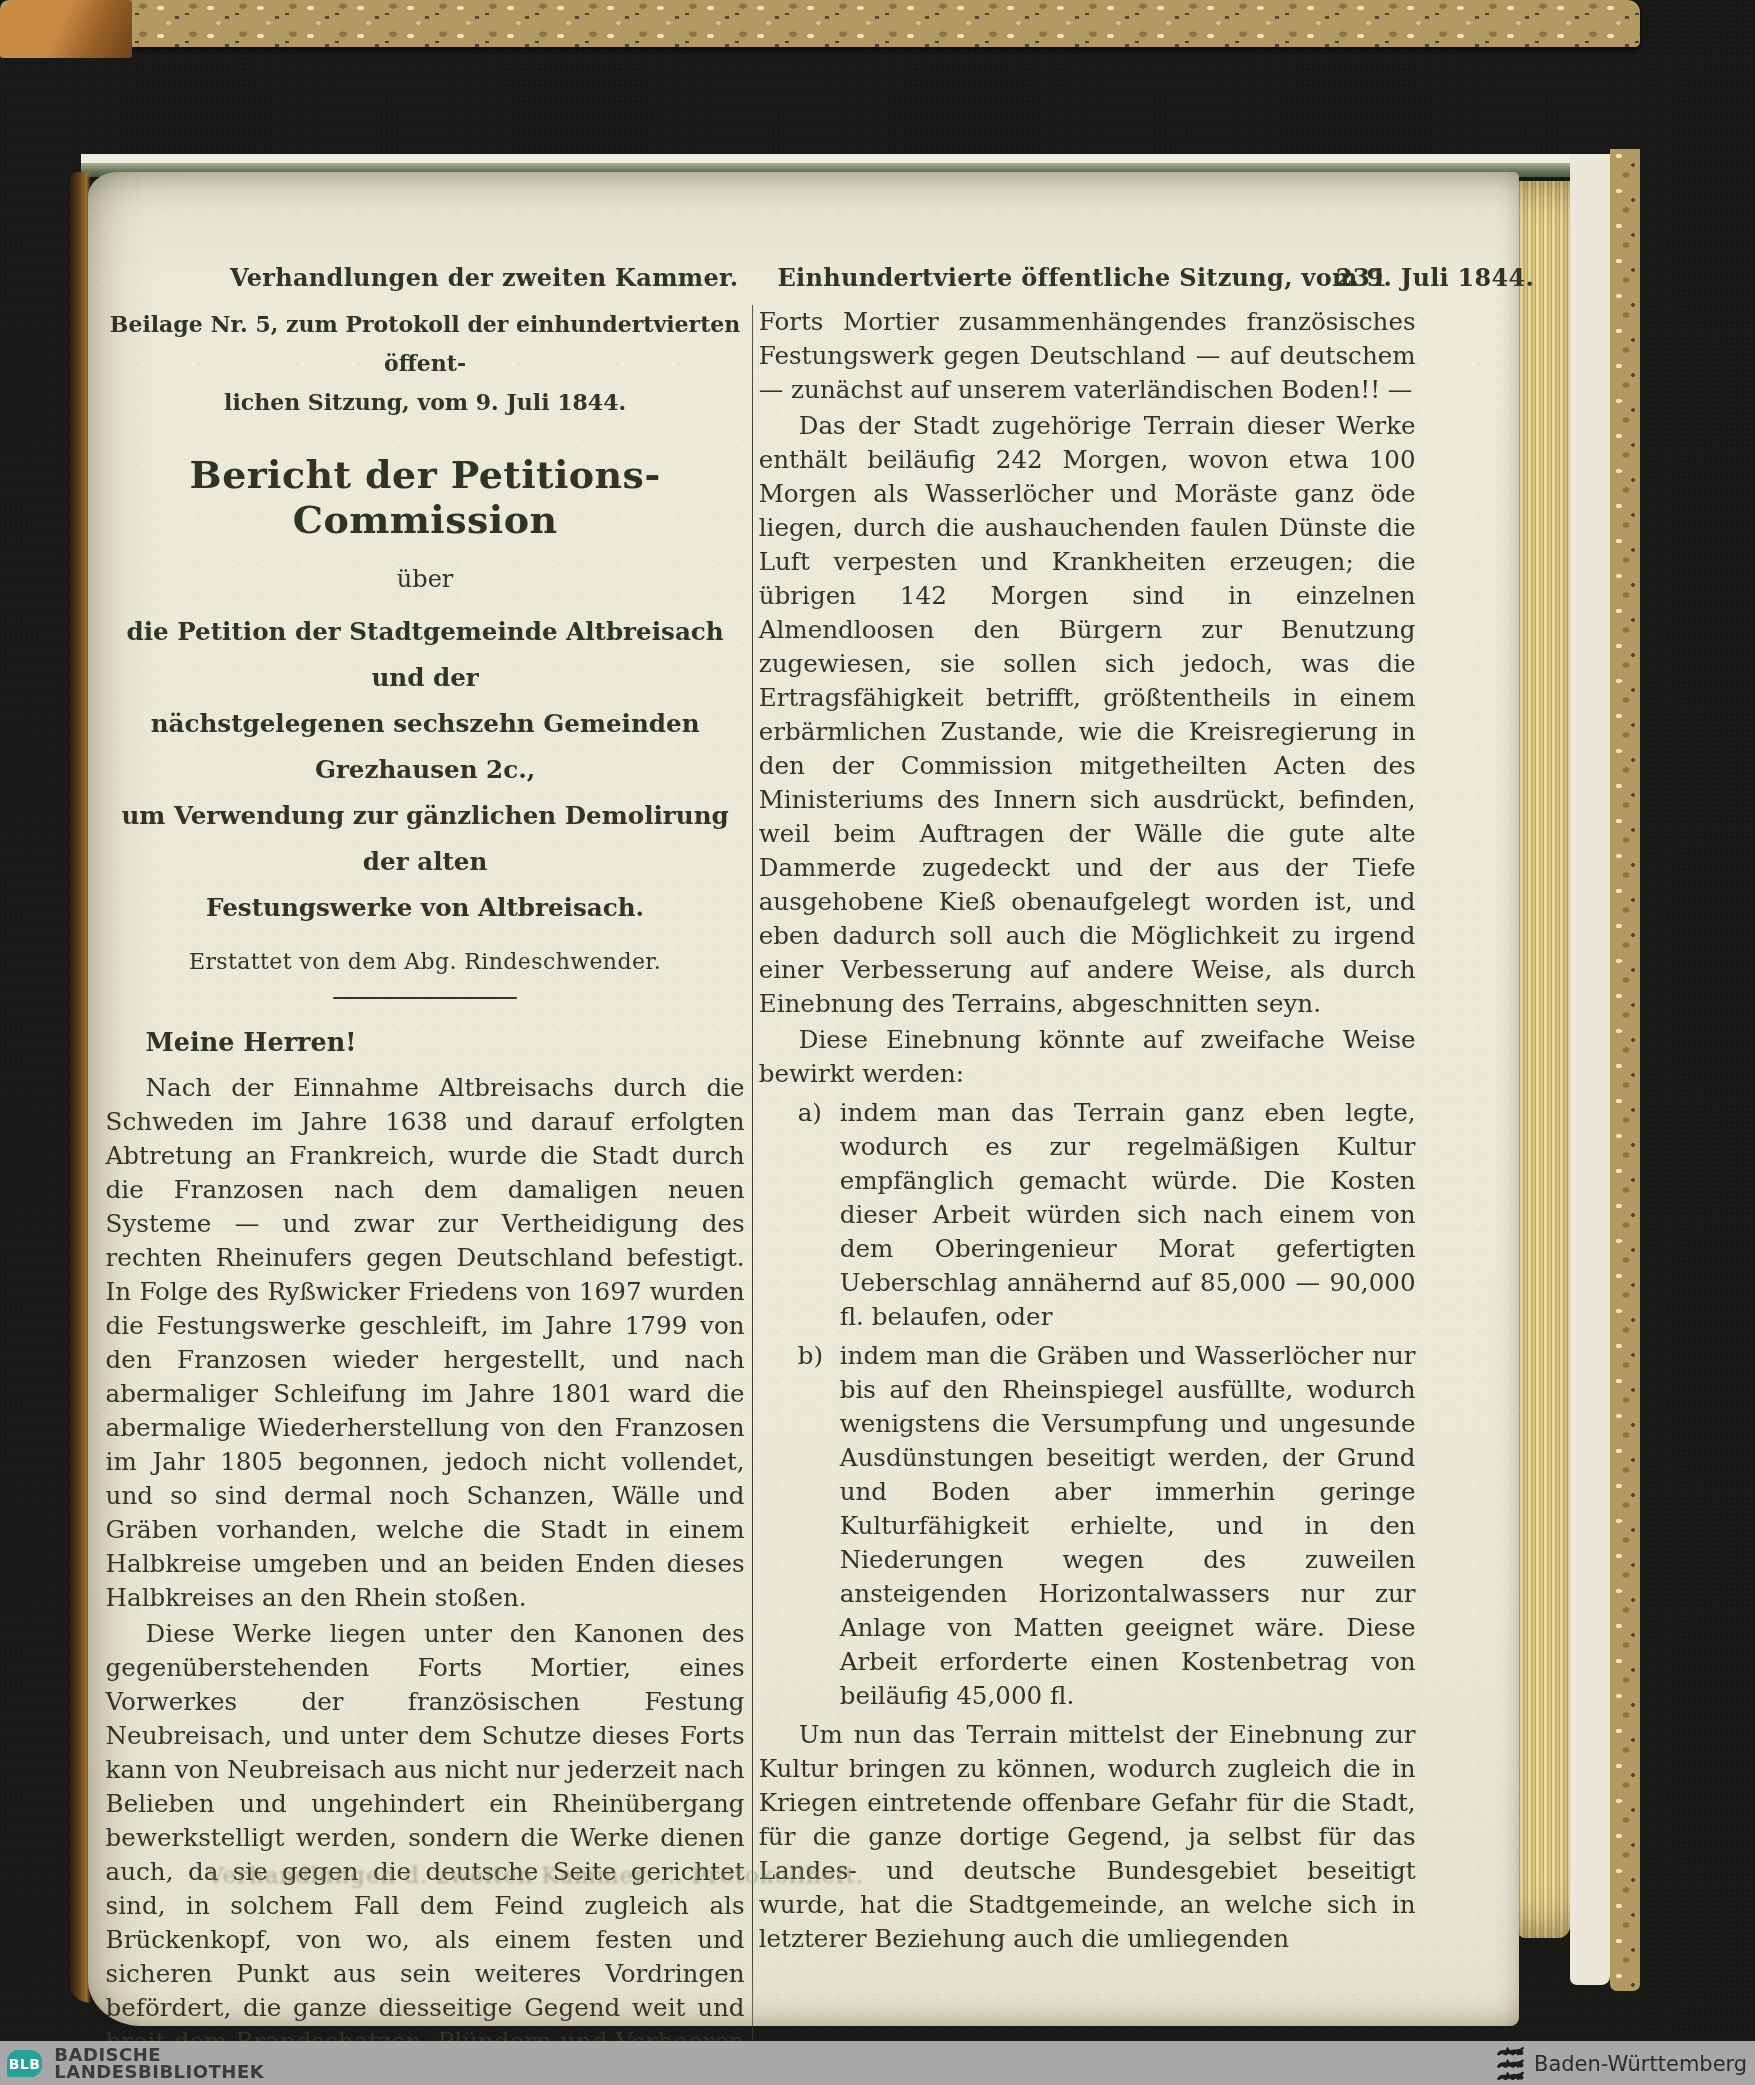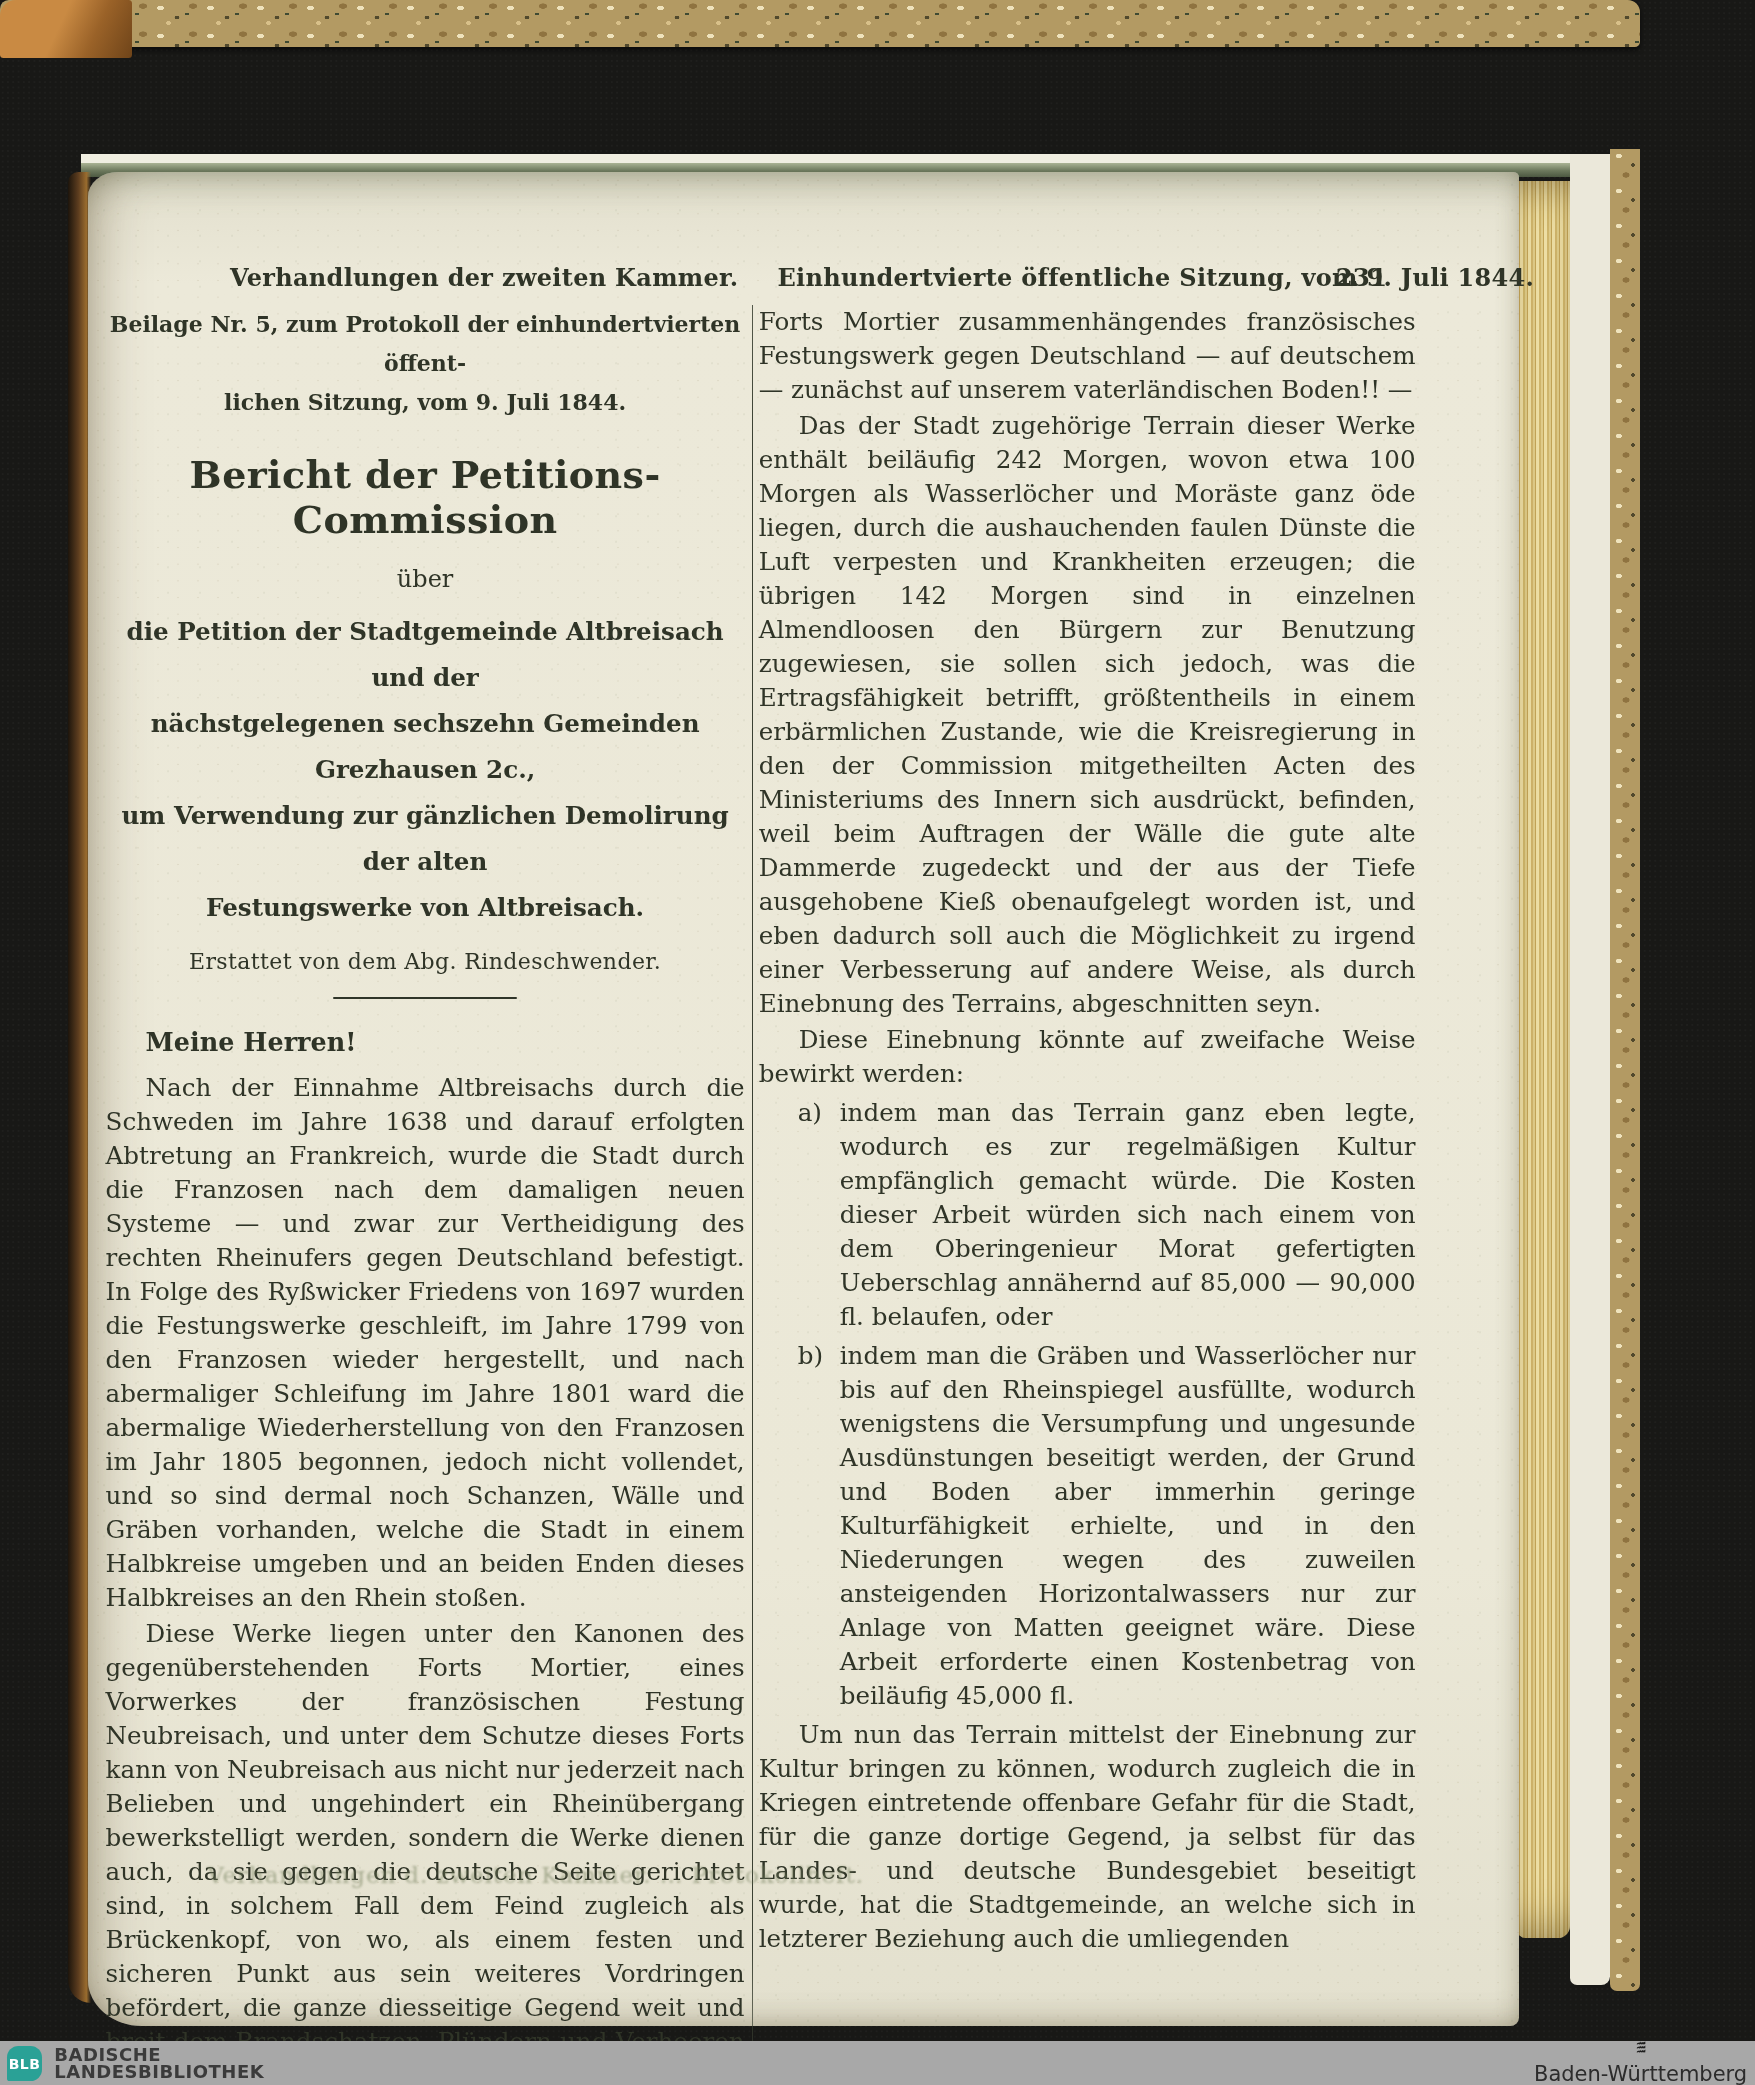--- a/index.html
+++ b/index.html
@@ -99,26 +99,26 @@
     font-size:23px;color:rgba(118,130,95,.55);filter:blur(1px);letter-spacing:0.9px;
   }
   
   .footer-bar{
     position:absolute;left:0;right:0;bottom:0;height:45px;background:#a8a8a8;
     display:flex;align-items:center;justify-content:space-between;
     font-family:"DejaVu Sans","Liberation Sans",sans-serif;
   }
   .footer-left{display:flex;align-items:center;gap:12.3px;height:100%;padding-left:7px;}
   .blb-logo{
-    width:35px;height:35px;background:#2aa196;color:#fff;border-radius:11.4px 11.4px 11.4px 2.6px;
+    width:35px;height:27px;background:#2aa196;color:#fff;border-radius:11.4px 11.4px 11.4px 2.6px;
     display:flex;align-items:center;justify-content:center;
     font-size:14px;font-weight:bold;letter-spacing:0.4px;cursor:pointer;
   }
   .library-name{color:#3b3b3b;font-weight:bold;font-size:18px;line-height:16.7px;letter-spacing:0.5px;}
-  .footer-right{display:flex;align-items:center;gap:8.8px;height:100%;padding-right:8.8px;cursor:pointer;flex-direction:column;}
+  .footer-right{display:flex;align-items:center;gap:8.8px;height:100%;padding-right:8.8px;cursor:pointer;}
   .bw-arms{width:30px;height:37px;display:block;}
   .state-name{color:#2c2c2c;font-size:21px;}
 </style>
 </head>
 <body>
 
 <div id="stage">
 
   <div class="cover-strip"></div>
   <div class="cover-corner"></div>

